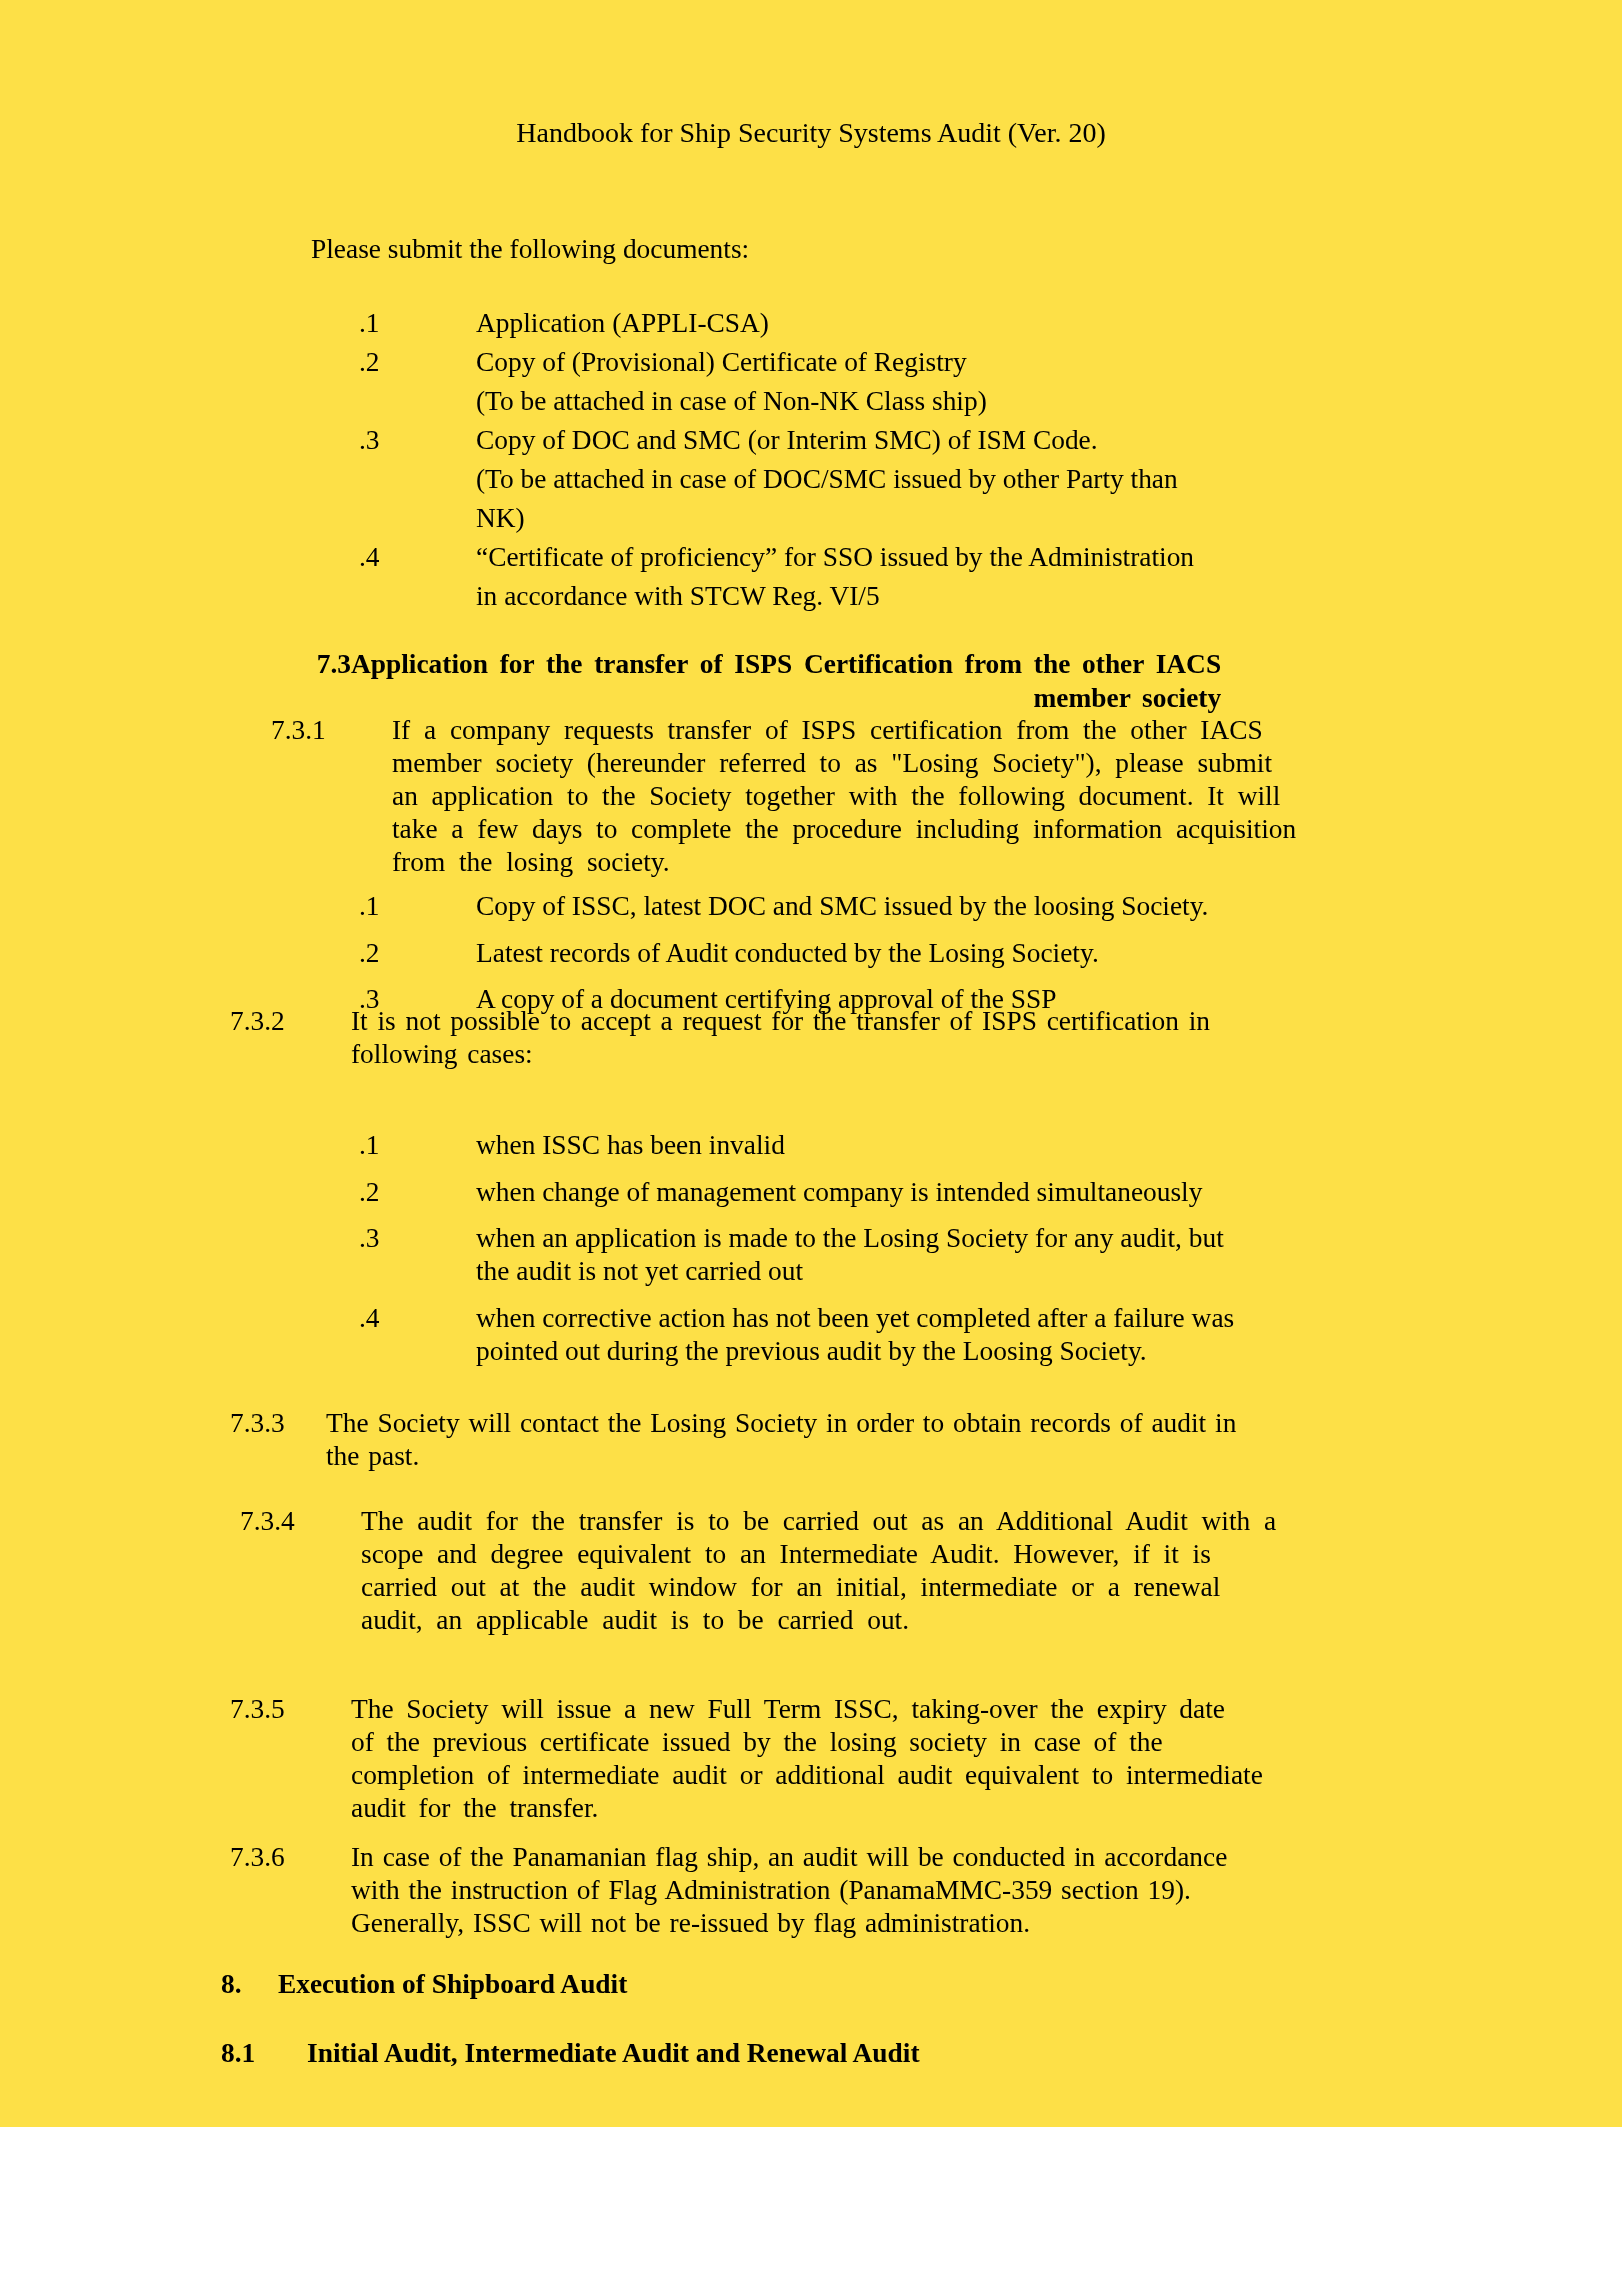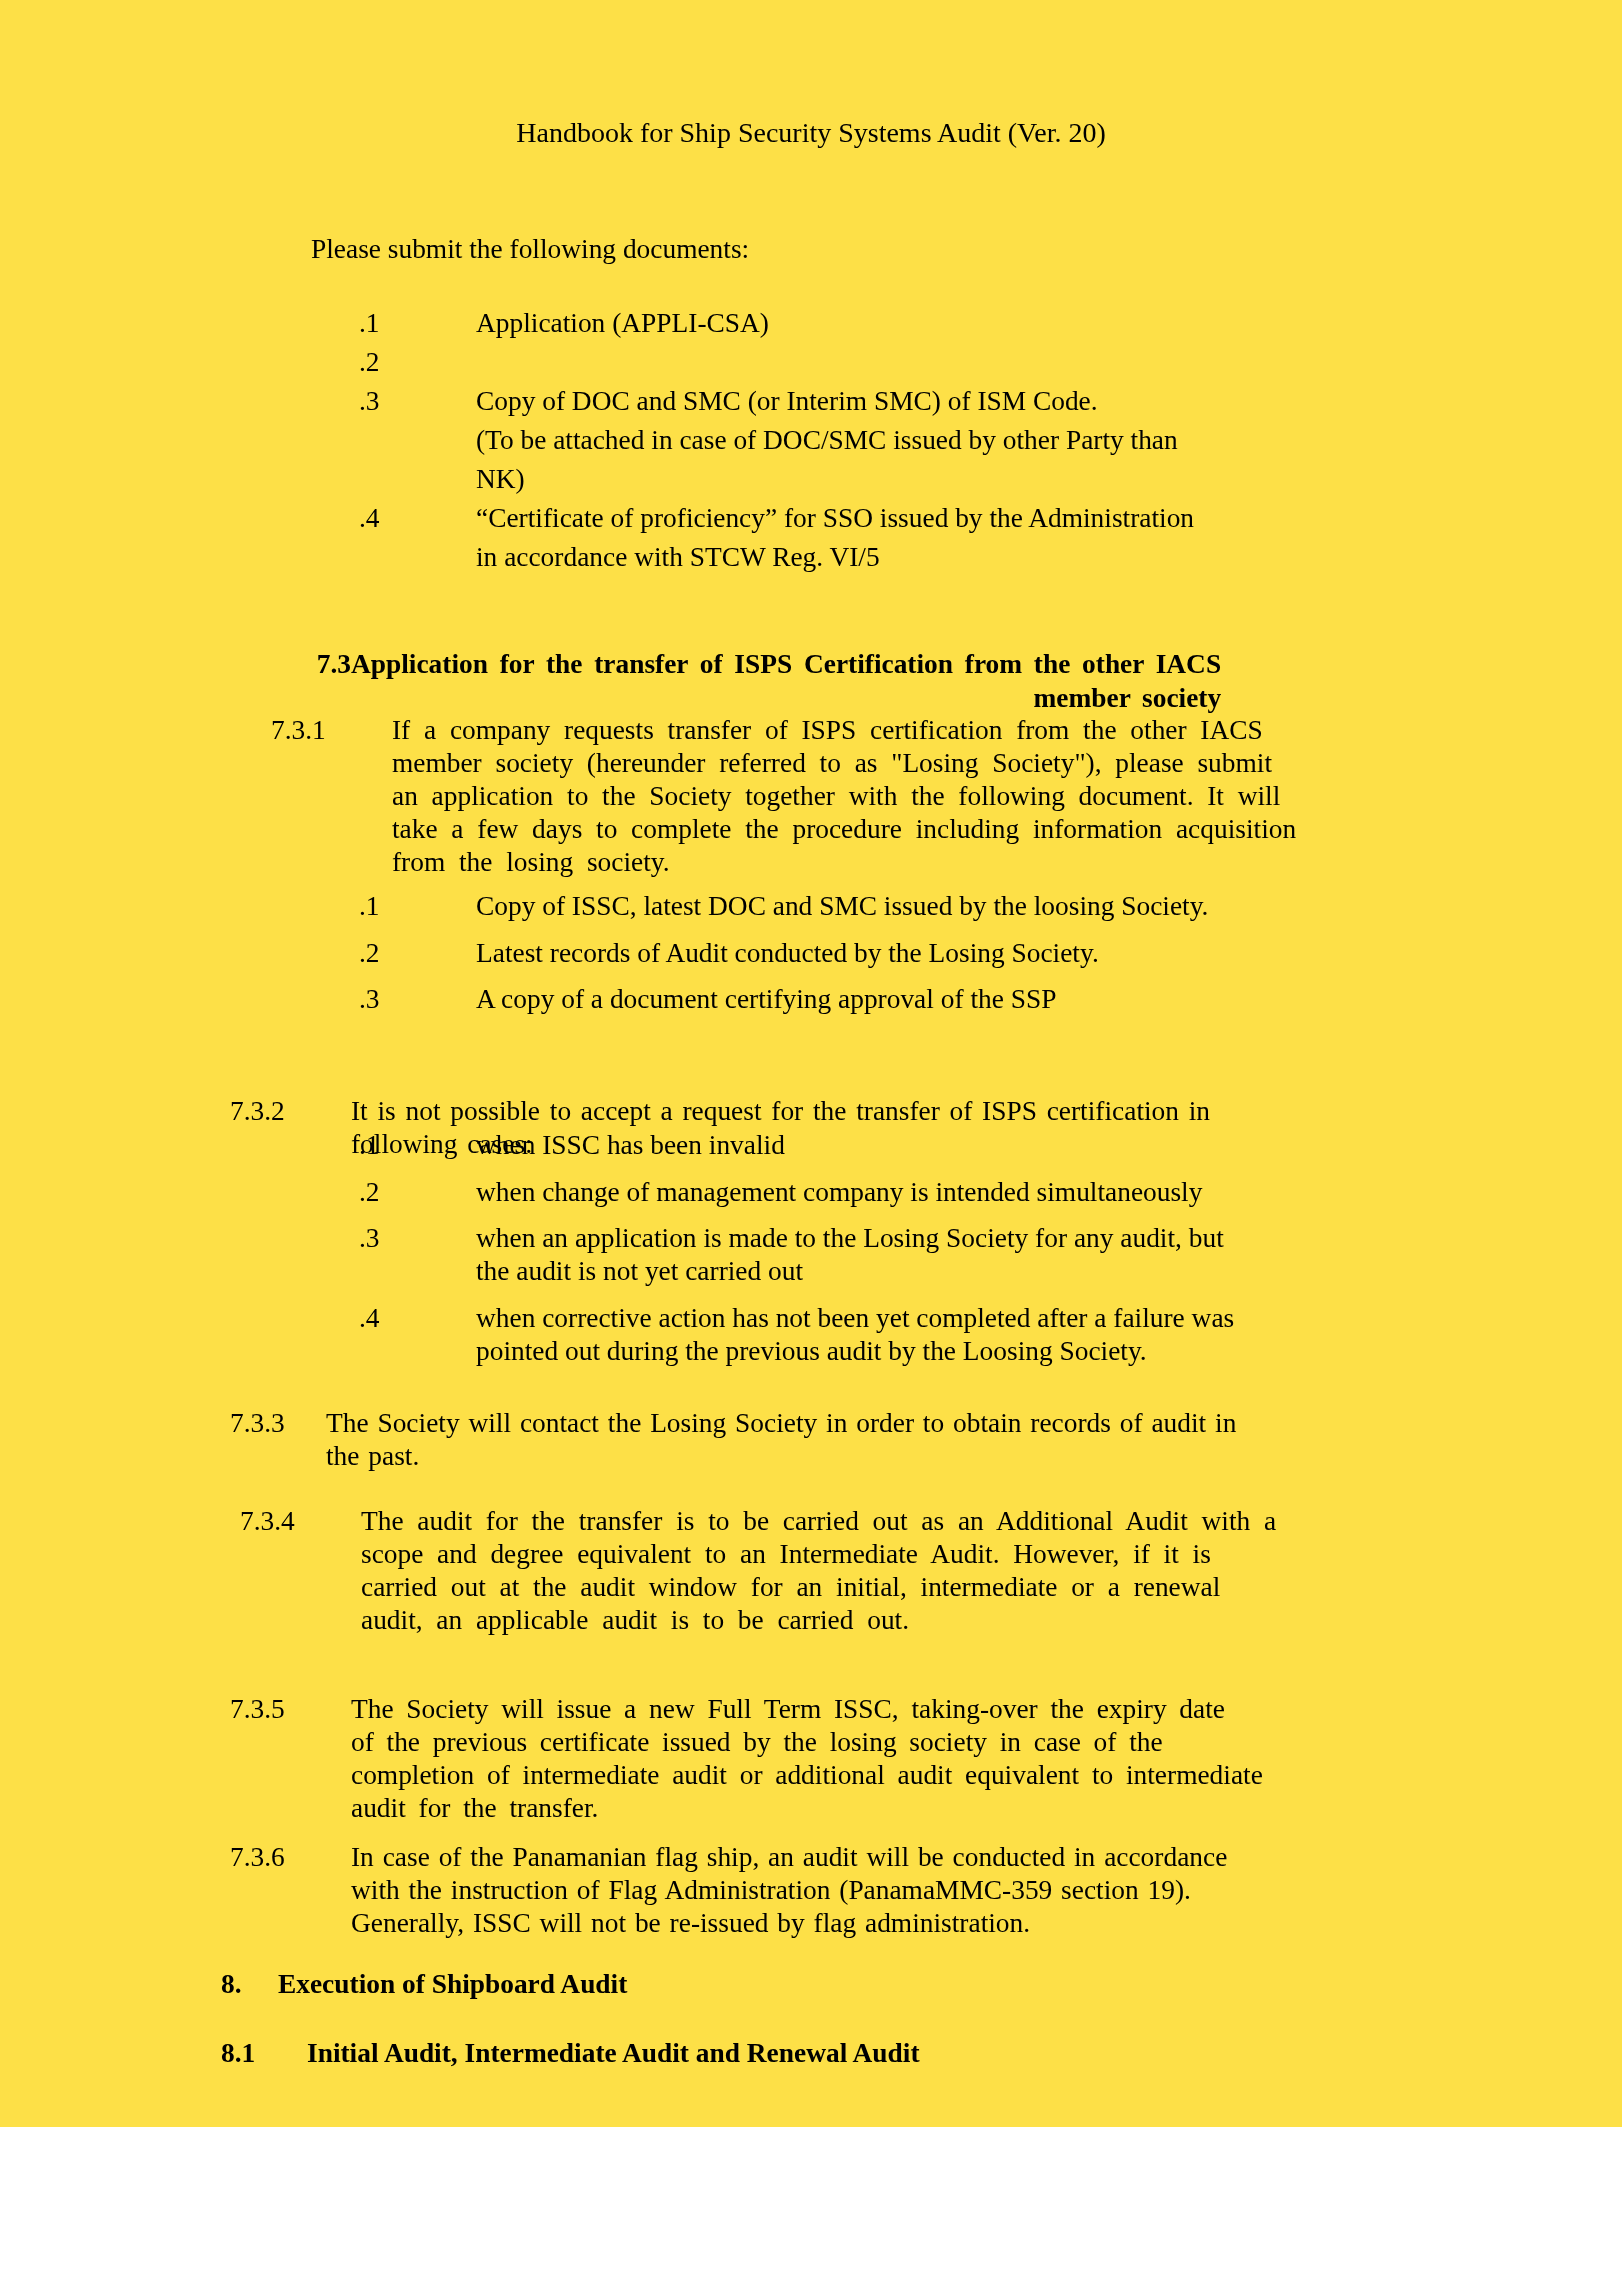--- a/index.html
+++ b/index.html
@@ -48,20 +48,22 @@
 
   <div class="block" style="top:233px; left:311px;">Please submit the following documents:</div>
 
   <div class="block introlist" style="top:304px; left:359px;">
     <div class="row">
       <span class="num li-num">.1</span>
       <span class="txt">Application (APPLI-CSA)</span>
     </div>
     <div class="row">
       <span class="num li-num">.2</span>
+      <span class="txt">Copy of (Provisional) Certificate of Registry
+(To be attached in case of Non-NK Class ship)</span>
     </div>
     <div class="row">
       <span class="num li-num">.3</span>
       <span class="txt">Copy of DOC and SMC (or Interim SMC) of ISM Code.
 (To be attached in case of DOC/SMC issued by other Party than
 NK)</span>
     </div>
     <div class="row">
       <span class="num li-num">.4</span>
       <span class="txt">“Certificate of proficiency” for SSO issued by the Administration
@@ -92,21 +94,21 @@
     <div class="row">
       <span class="num li-num">.2</span>
       <span class="txt">Latest records of Audit conducted by the Losing Society.</span>
     </div>
     <div class="row">
       <span class="num li-num">.3</span>
       <span class="txt">A copy of a document certifying approval of the SSP</span>
     </div>
   </div>
 
-  <div class="block row" style="top:1095px; left:230px;">
+  <div class="block row" style="top:1005px; left:230px;">
     <span class="num sec-num">7.3.2</span>
     <span class="txt ws3">It is not possible to accept a request for the transfer of ISPS certification in
 following cases:</span>
   </div>
 
   <div class="block sublist" style="top:1129px; left:359px;">
     <div class="row">
       <span class="num li-num">.1</span>
       <span class="txt">when ISSC has been invalid</span>
     </div>

